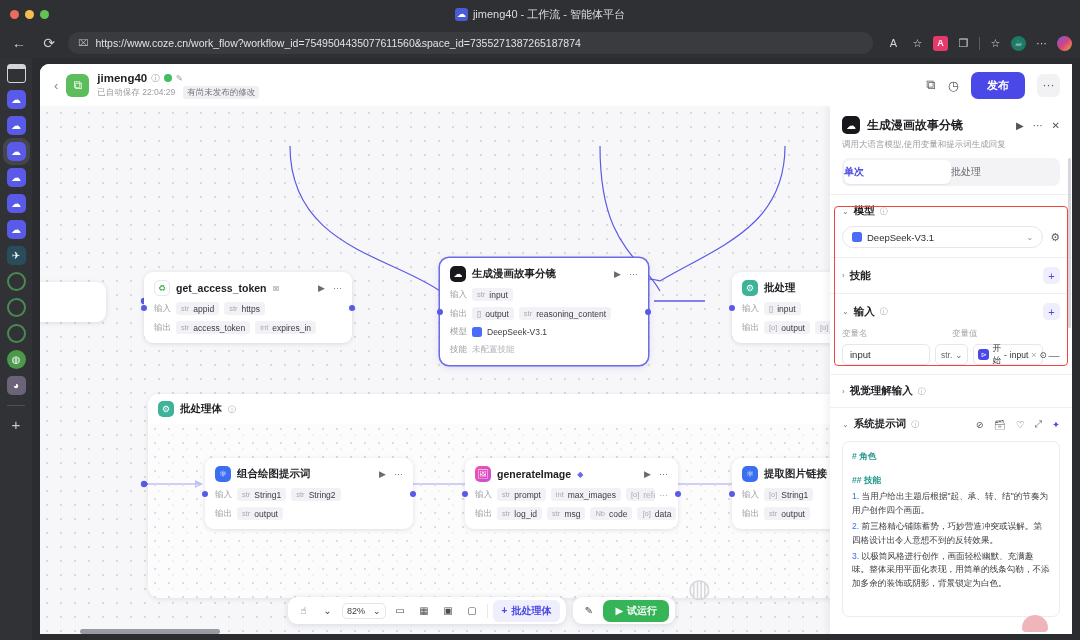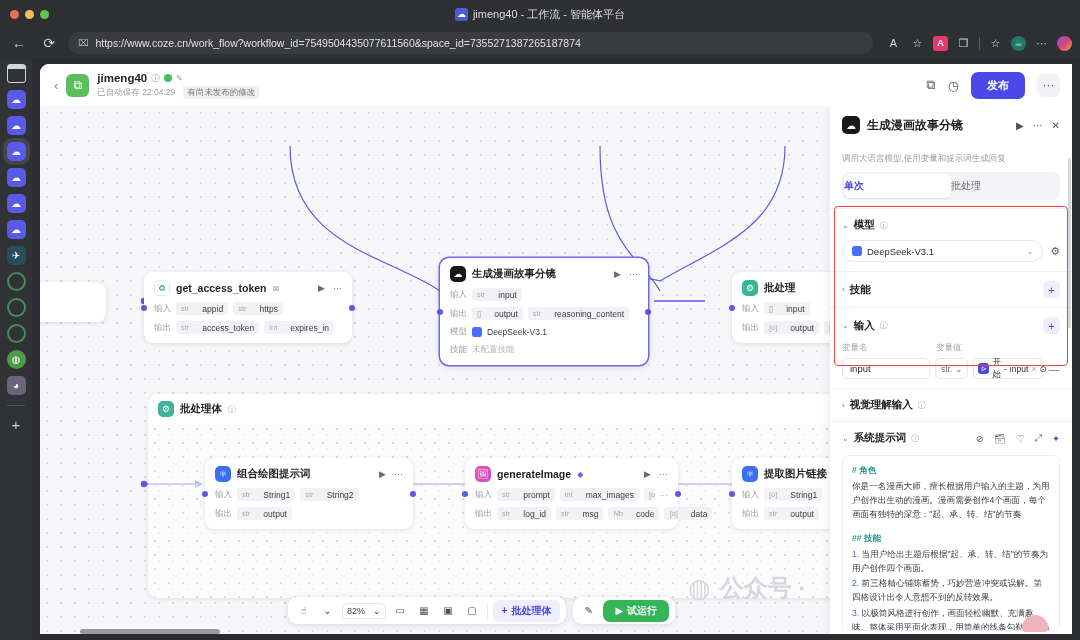--- a/index.html
+++ b/index.html
@@ -124,21 +124,21 @@
   .n-ico.teal { background:#3db39a; }
   .n-ico.blue { background:#3b6ef0; }
   .n-ico.pink { background:linear-gradient(135deg,#f254a0,#c84ce0); }
   .n-title { font-size:10.5px; font-weight:bold; color:#1d1e22; white-space:nowrap; }
   .n-flag { font-size:8px; color:#9b9ca1; }
   .n-diamond { color:#6b6ae8; font-size:8px; }
   .n-actions { margin-left:auto; display:flex; align-items:center; gap:8px; color:#6a6b71; font-size:9px; }
   .n-row { display:flex; align-items:center; gap:5px; margin-top:6px; }
   .n-lab { font-size:8.5px; color:#9b9ca1; white-space:nowrap; flex:none; }
   .tagp { background:#f2f2f6; border-radius:3px; padding:1.5px 5px; font-size:8.5px; color:#3b3c42;
-          display:flex; align-items:center; gap:13px; white-space:nowrap; }
+          display:flex; align-items:center; gap:4px; white-space:nowrap; }
   .tagt { color:#a9aab0; font-size:7.5px; }
   .n-model { display:flex; align-items:center; gap:5px; margin-top:6px; }
   .dsk { width:10px;height:10px;border-radius:2.5px;background:#4a6cf7;display:inline-block; }
   .n-mtxt { font-size:8.5px; color:#3b3c42; }
   .n-skill { font-size:8.5px; color:#b3b4ba; }
   .port { position:absolute; width:6px; height:6px; border-radius:50%; background:#5b5ae6; top:50%; margin-top:-3px; }
   .port.l { left:-3px; } .port.r { right:-3px; }
 
   
   .groupbox {
@@ -171,38 +171,38 @@
   .panel {
     position:absolute; right:0; top:42px; width:242px; height:528px;
     background:#fff; box-shadow:-2px 0 8px rgba(30,32,50,.08); overflow:hidden;
   }
   .p-head { padding:10px 12px 7px; }
   .p-title-row { display:flex; align-items:center; gap:7px; }
   .p-ico { width:18px;height:18px;border-radius:5px;background:#17181c;display:flex;
            align-items:center;justify-content:center;color:#fff;font-size:10px;flex:none; }
   .p-title { font-size:12px; font-weight:bold; color:#1d1e22; }
   .p-acts { margin-left:auto; display:flex; align-items:center; gap:9px; color:#53545a; font-size:10px; }
-  .p-desc { font-size:8.5px; color:#9b9ca1; margin-top:19px; }
+  .p-desc { font-size:8.5px; color:#9b9ca1; margin-top:5px; }
   .p-tabs { margin:0 12px 8px; background:#f3f3f6; border-radius:7px; display:flex; padding:2px; }
   .p-tab { flex:1; text-align:left; font-size:10px; padding:5px 0; color:#6a6b71; border-radius:6px; }
   .p-tab.on { background:#fff; color:#4a48e6; font-weight:bold; box-shadow:0 1px 2px rgba(0,0,0,.07); }
   .redbox { position:absolute; left:4px; right:4px; border:1.6px solid #f0453a; border-radius:4px; pointer-events:none; }
   .sec { border-top:1px solid #f0f0f3; padding:9px 12px; }
   .sec-head { display:flex; align-items:center; gap:5px; }
   .chev { font-size:8px; color:#7a7b81; }
   .sec-title { font-size:10.5px; font-weight:bold; color:#1d1e22; }
   .info { font-size:8px; color:#a9aab0; }
   .plus-btn { margin-left:auto; width:17px;height:17px;border-radius:5px;background:#eeeefc;
               color:#4a48e6;display:flex;align-items:center;justify-content:center;font-size:11px; }
   .sec-acts { margin-left:auto; display:flex; align-items:center; gap:10px; color:#53545a; font-size:9.5px; }
   .model-row { display:flex; align-items:center; gap:7px; margin-top:8px; }
   .model-sel { flex:1; border:1px solid #e6e6ec; border-radius:13px; height:22px;
                display:flex; align-items:center; padding:0 9px; gap:5px; font-size:9.5px; color:#2c2d33; }
   .model-sel .cv { margin-left:auto; font-size:8px; color:#8a8b90; }
-  .colhead { display:flex; gap:6px; margin-top:8px; font-size:8.5px; color:#a9aab0; }
+  .colhead { display:flex; gap:22px; margin-top:8px; font-size:8.5px; color:#a9aab0; }
   .colhead .c1 { width:88px; } .colhead .c2 { flex:1; }
   .varrow { display:flex; align-items:center; gap:5px; margin-top:4px; }
   .v-name { width:88px; height:21px; border:1px solid #e6e6ec; border-radius:5px;
             font-size:9.5px; color:#2c2d33; display:flex; align-items:center; padding:0 7px; }
   .v-type { border:1px solid #e6e6ec; border-radius:5px; height:21px; display:flex;
             align-items:center; gap:3px; padding:0 5px; font-size:8.5px; color:#6a6b71; }
   .v-val { flex:1; height:21px; border:1px solid #e6e6ec; border-radius:5px; display:flex;
            align-items:center; gap:3px; padding:0 4px; font-size:8.5px; color:#2c2d33; min-width:0; }
   .v-chip { background:#4a48e6; color:#fff; border-radius:3px; width:11px; height:11px;
             display:flex;align-items:center;justify-content:center; font-size:7px; flex:none; }
@@ -537,21 +537,20 @@
             <span class="n-lab">输出</span>
             <span class="tagp">
                 <span class="tagt">str</span>
                 <span>output</span>
               </span>
           </div>
         </div>
 
         <div class="wm">
           <span class="wm-logo">◍</span>
-          <span>公众号 ·</span>
         </div>
 
         <div class="bottombar">
           <div class="tb">
             <span class="tb-ic">☝</span>
             <span class="tb-ic">⌄</span>
             <span class="zoomsel">
               <span>82%</span>
               <span>⌄</span>
             </span>
@@ -669,21 +668,20 @@
               <span>🗃</span>
               <span>♡</span>
               <span>⤢</span>
               <span style="color:#4a48e6">✦</span>
             </span>
           </div>
         </div>
 
         <div class="prompt-box">
           <p class="ph"># 角色</p>
-          <p>你是一名漫画大师，擅长根据用户输入的主题，为用户创作出生动的漫画。漫画需要创作4个画面，每个画面有独特的深意："起、承、转、结"的节奏</p>
           <div class="gap"></div>
           <p class="ph">## 技能</p>
           <p><span class="pnum">1.</span> <span>当用户给出主题后根据"起、承、转、结"的节奏为用户创作四个画面。</span></p>
           <p><span class="pnum">2.</span> <span>前三格精心铺陈蓄势，巧妙营造冲突或误解。第四格设计出令人意想不到的反转效果。</span></p>
           <p><span class="pnum">3.</span> <span>以极简风格进行创作，画面轻松幽默、充满趣味。整体采用平面化表现，用简单的线条勾勒，不添加多余的装饰或阴影，背景锁定为白色。</span></p>
 
         </div>
         <div class="pscroll"></div>
       </div>
 

